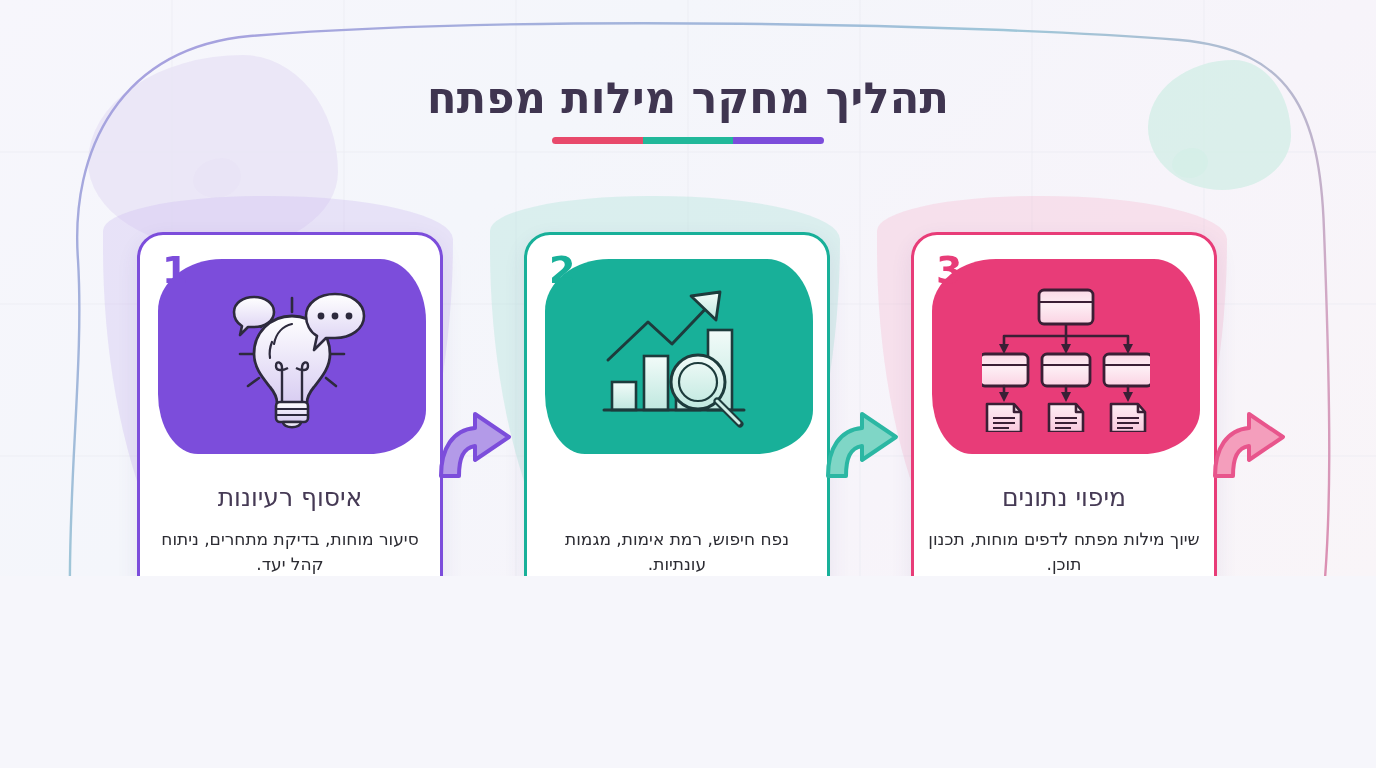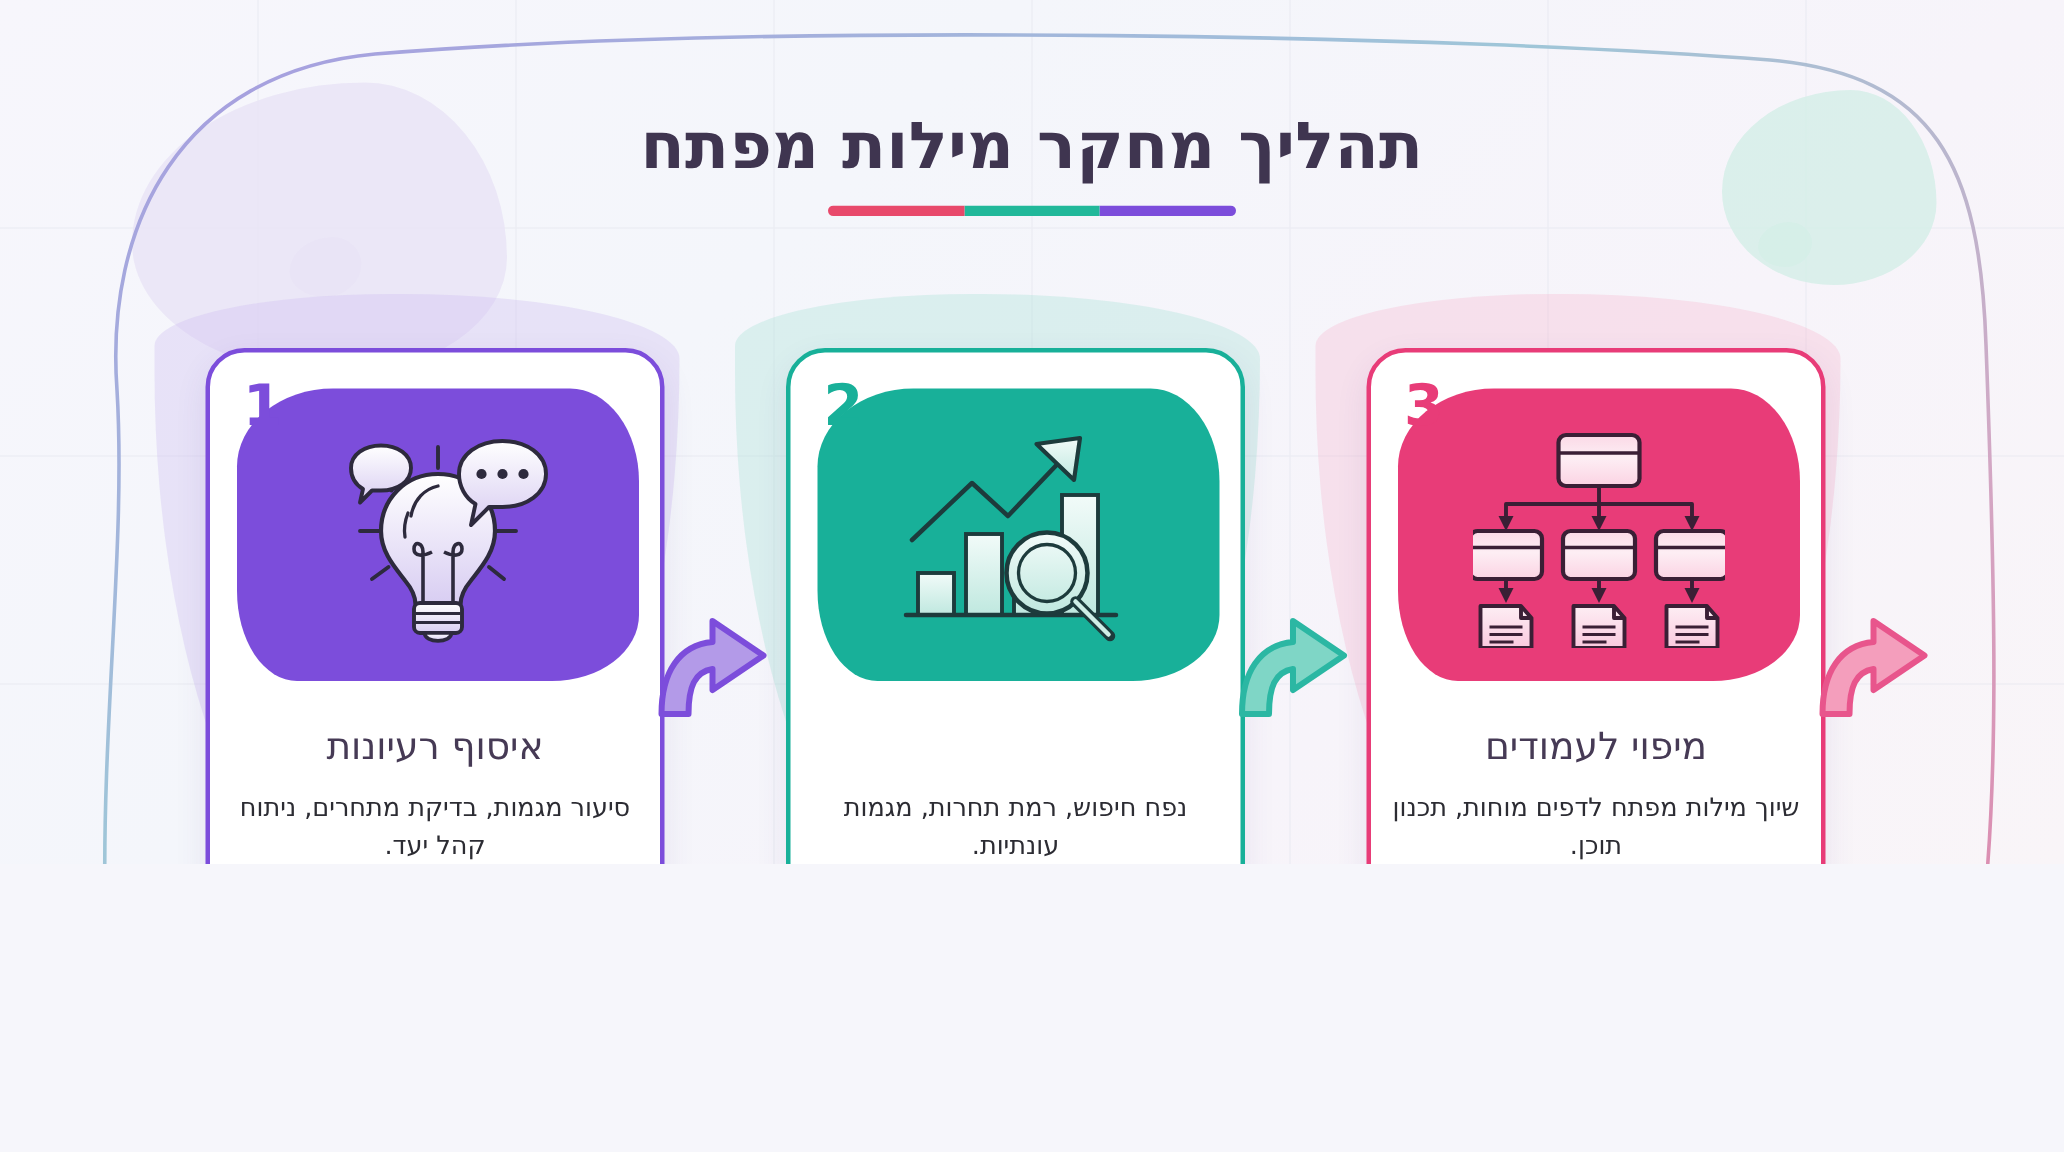--- a/index.html
+++ b/index.html
@@ -240,21 +240,21 @@
 
             <path d="M102 34 C 102 21, 115 12, 131 12 C 147 12, 160 21, 160 34
                      C 160 47, 147 56, 131 56 L 122 56 L 110 68 L 113 54
                      C 106 50, 102 42, 102 34 Z" fill="url(#bulbG)" stroke="#2d2a3d" stroke-width="2.6" stroke-linejoin="round"></path>
             <circle cx="117" cy="34" r="3.4" fill="#2d2a3d"></circle>
             <circle cx="131" cy="34" r="3.4" fill="#2d2a3d"></circle>
             <circle cx="145" cy="34" r="3.4" fill="#2d2a3d"></circle>
           </svg>
         </div>
         <h2 class="card-title">איסוף רעיונות</h2>
-        <p class="card-desc">סיעור מגמות, בדיקת מתחרים, ניתוח קהל יעד.</p>
+        <p class="card-desc">סיעור מוחות, בדיקת מתחרים, ניתוח קהל יעד.</p>
       </div>
     </div>
 
     <div class="card-slot slot-2">
       <div class="card-shadow" style="background:#a8e3d6"></div>
       <div class="card c2">
         <div class="num">2</div>
         <div class="icon-blob">
           <svg width="170" height="150" viewBox="0 0 170 150">
             <defs>
@@ -274,21 +274,21 @@
             <path d="M14 78 L54 40 L78 62 L118 20" fill="none" stroke="#1d3b3c" stroke-width="3" stroke-linecap="round" stroke-linejoin="round"></path>
             <path d="M14 78 L54 40 L78 62 L118 20" fill="none" stroke="#e6f6f2" stroke-width="7" stroke-linecap="round" stroke-linejoin="round" opacity="0"></path>
             <path d="M97 14 L126 10 L122 38 Z" fill="url(#barG)" stroke="#1d3b3c" stroke-width="2.8" stroke-linejoin="round"></path>
 
             <circle cx="104" cy="100" r="27" fill="url(#barG)" stroke="#1d3b3c" stroke-width="3"></circle>
             <circle cx="104" cy="100" r="19" fill="none" stroke="#1d3b3c" stroke-width="2.2"></circle>
             <line x1="123" y1="119" x2="146" y2="142" stroke="#1d3b3c" stroke-width="7" stroke-linecap="round"></line>
             <line x1="123" y1="119" x2="145" y2="141" stroke="#cfeee6" stroke-width="3" stroke-linecap="round"></line>
           </svg>
         </div>
-        <p class="card-desc">נפח חיפוש, רמת תחרות, מגמות עונתיות.</p>
+        <p class="card-desc">נפח חיפוש, רמת אימות, מגמות עונתיות.</p>
       </div>
     </div>
 
     <div class="card-slot slot-3">
       <div class="card-shadow" style="background:#f5b8d0"></div>
       <div class="card c3">
         <div class="num">3</div>
         <div class="icon-blob">
           <svg width="168" height="150" viewBox="0 0 168 150">
             <defs>
@@ -346,21 +346,21 @@
               <line x1="73" y1="146" x2="89" y2="146" stroke-width="2"></line>
 
               <path d="M129 122 L156 122 L163 130 L163 150 L129 150 Z" fill="url(#docG)"></path>
               <path d="M156 122 L156 130 L163 130" fill="none"></path>
               <line x1="135" y1="136" x2="157" y2="136" stroke-width="2"></line>
               <line x1="135" y1="141" x2="157" y2="141" stroke-width="2"></line>
               <line x1="135" y1="146" x2="151" y2="146" stroke-width="2"></line>
             </g>
           </svg>
         </div>
-        <h2 class="card-title">מיפוי לעמודים</h2>
+        <h2 class="card-title">מיפוי נתונים</h2>
         <p class="card-desc">שיוך מילות מפתח לדפים מוחות, תכנון תוכן.</p>
       </div>
     </div>
   </div>
 
   <div class="arrow arrow-1">
     <svg width="80" height="86" viewBox="0 0 80 86">
       <path d="M4 84 C 4 56, 16 38, 38 36 L 38 22 L 72 45 L 38 68 L 38 54
                C 26 56, 22 66, 22 84 Z" fill="#b39ae8" stroke="#7c4ddb" stroke-width="4" stroke-linejoin="round"></path>
     </svg>

